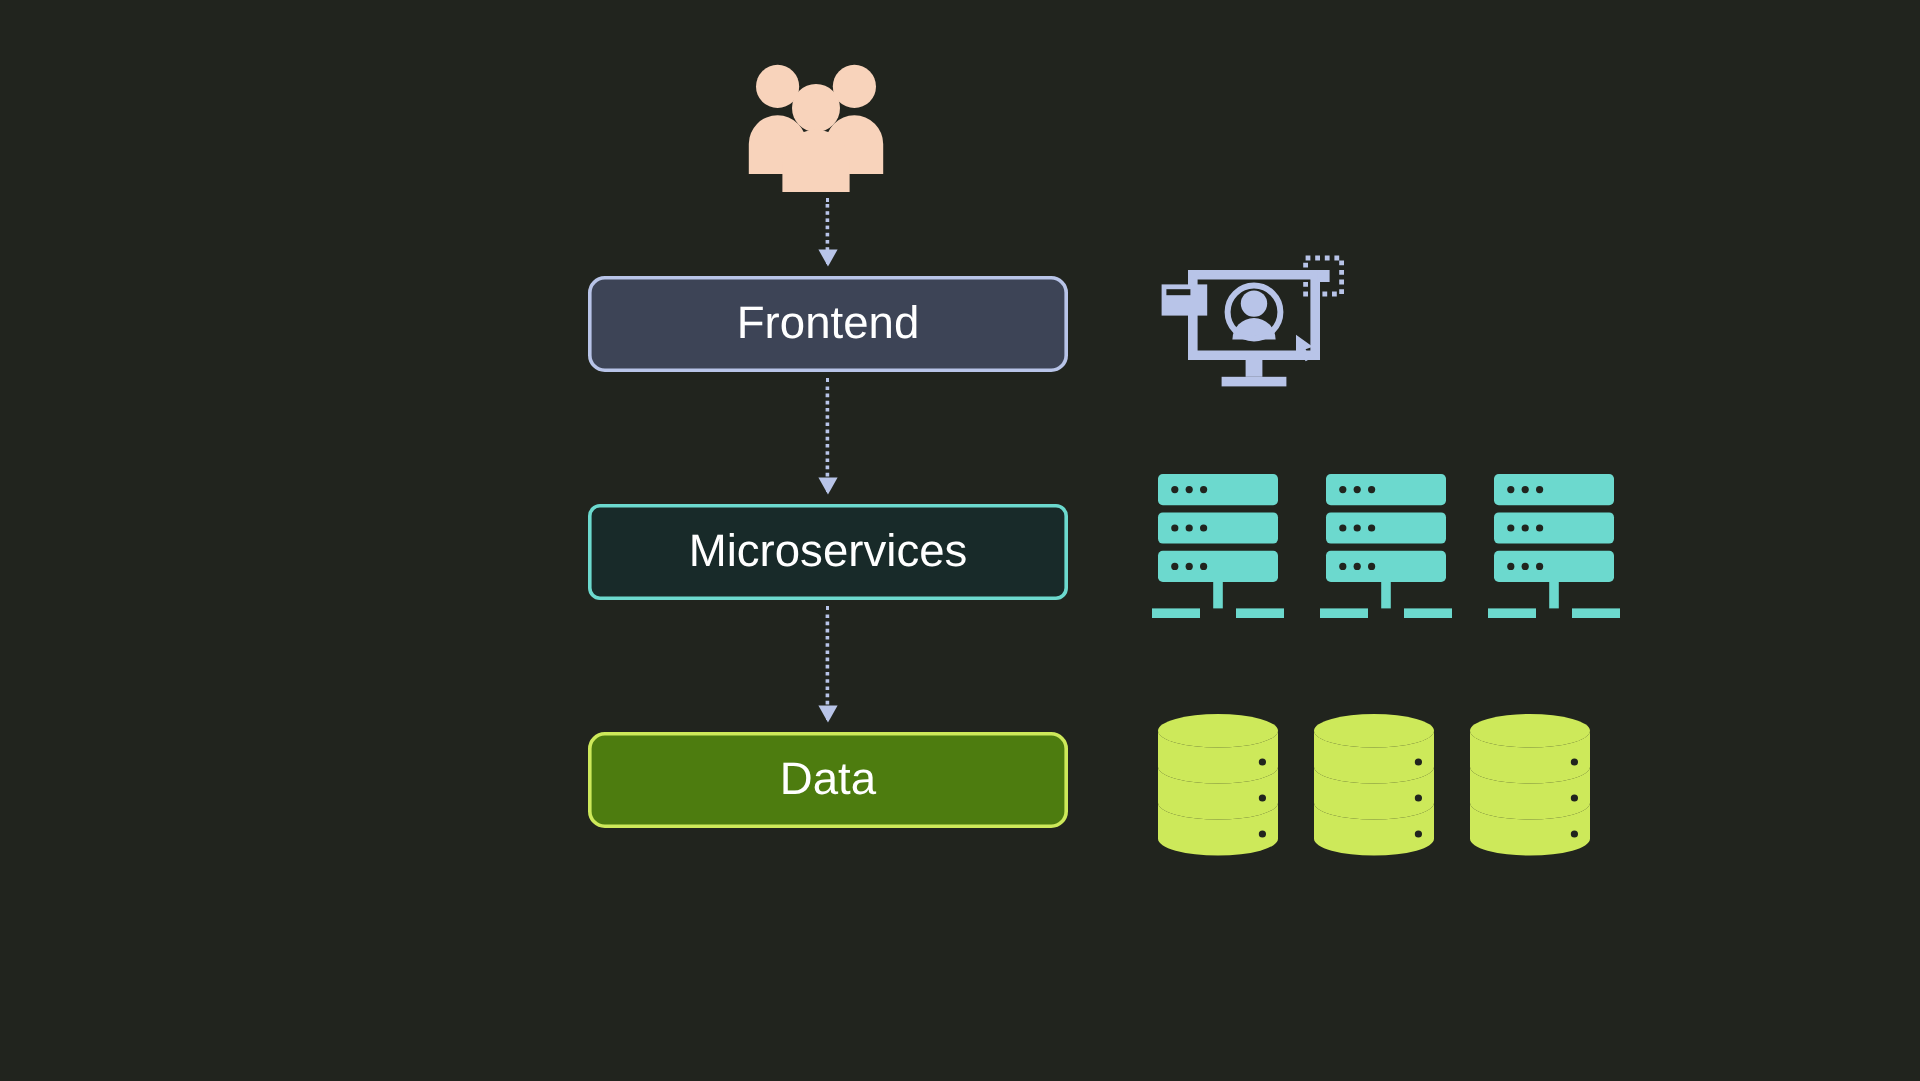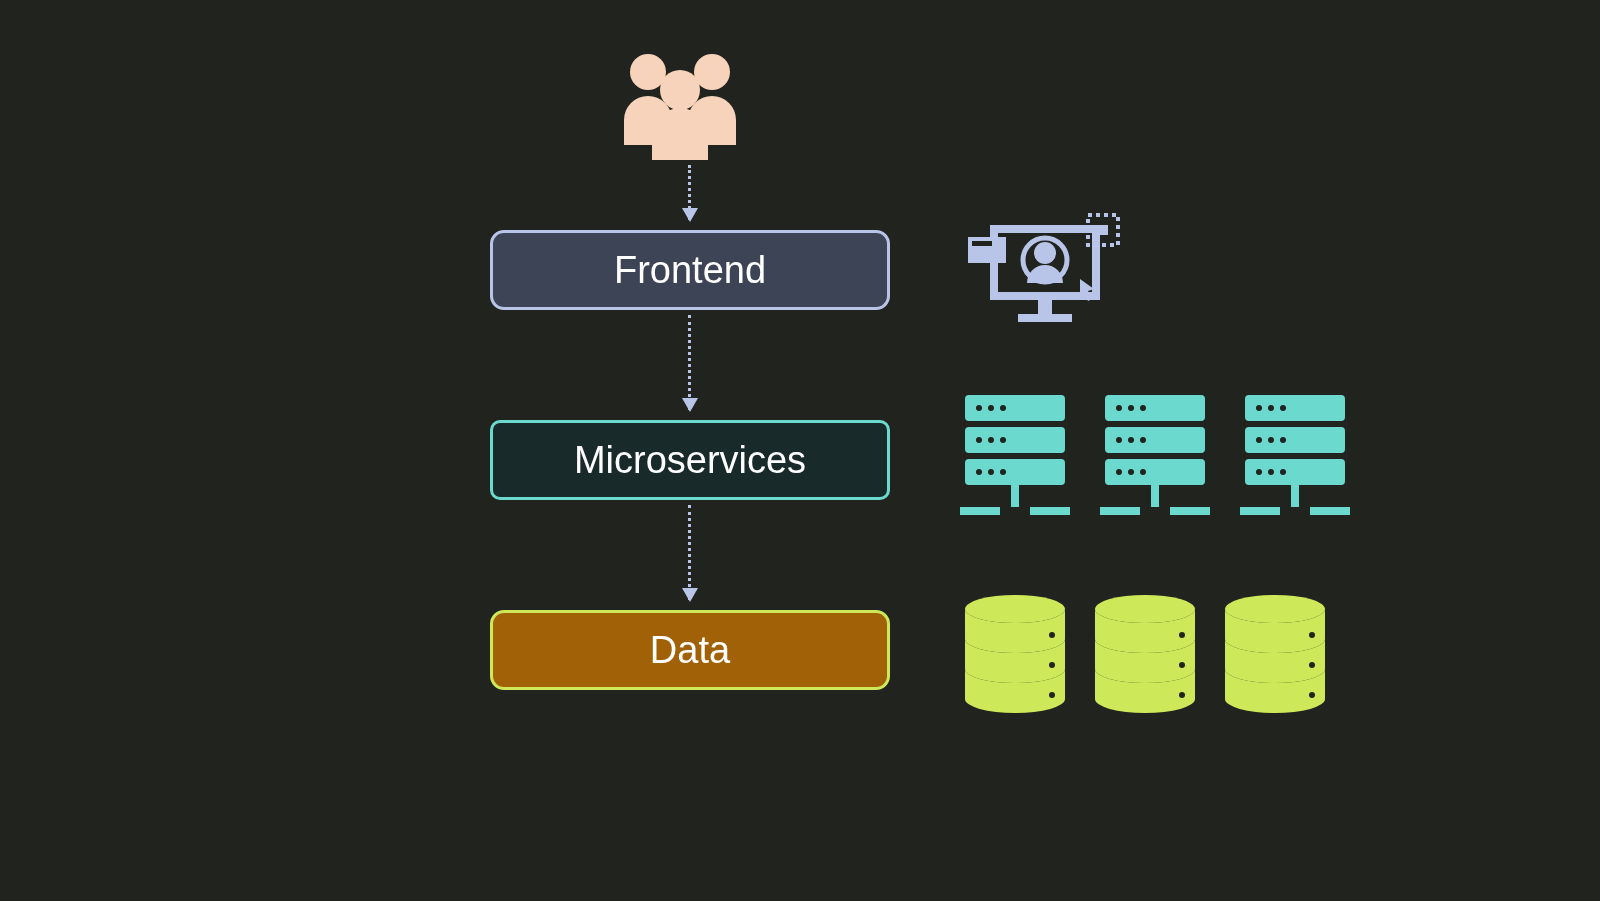--- a/index.html
+++ b/index.html
@@ -166,21 +166,21 @@
           <circle cx="48" cy="77" r="3" fill="#21241e"></circle>
         <rect x="56" y="90" width="8" height="22"></rect>
         <rect x="5" y="112" width="40" height="8"></rect>
         <rect x="75" y="112" width="40" height="8"></rect>
       </g>
     </svg>
   </div>
 
   <div class="arrow" style="left:688px; top:505px; height:95px;"></div>
 
-  <div class="layer-box" style="left:490px; top:610px; border-color:#cde95a; background:#a16207;">
+  <div class="layer-box" style="left:490px; top:610px; border-color:#cde95a; background:#4d7c0f;">
     <span>Data</span>
   </div>
 
   <div class="icon-area" style="left:960px; top:595px;">
     <svg viewBox="0 0 110 120" width="110" height="120">
       <g fill="#cde95a">
         <ellipse cx="55" cy="14" rx="50" ry="14"></ellipse>
         <path d="M5 14 v30 a50 14 0 0 0 100 0 v-30 a50 14 0 0 1 -100 0 Z"></path>
         <path d="M5 44 v30 a50 14 0 0 0 100 0 v-30 a50 14 0 0 1 -100 0 Z"></path>
         <path d="M5 74 v30 a50 14 0 0 0 100 0 v-30 a50 14 0 0 1 -100 0 Z"></path>

